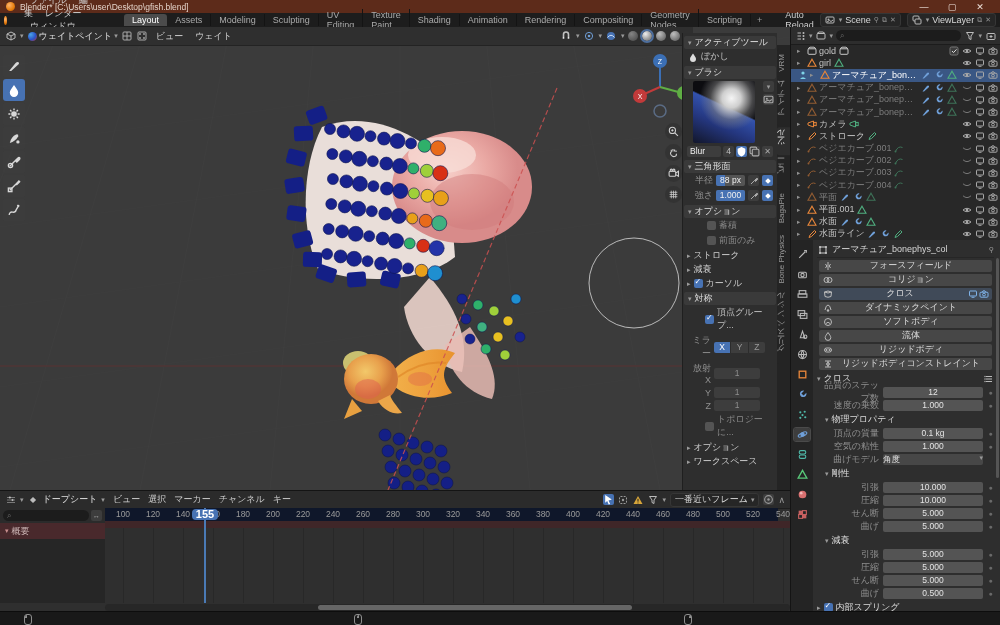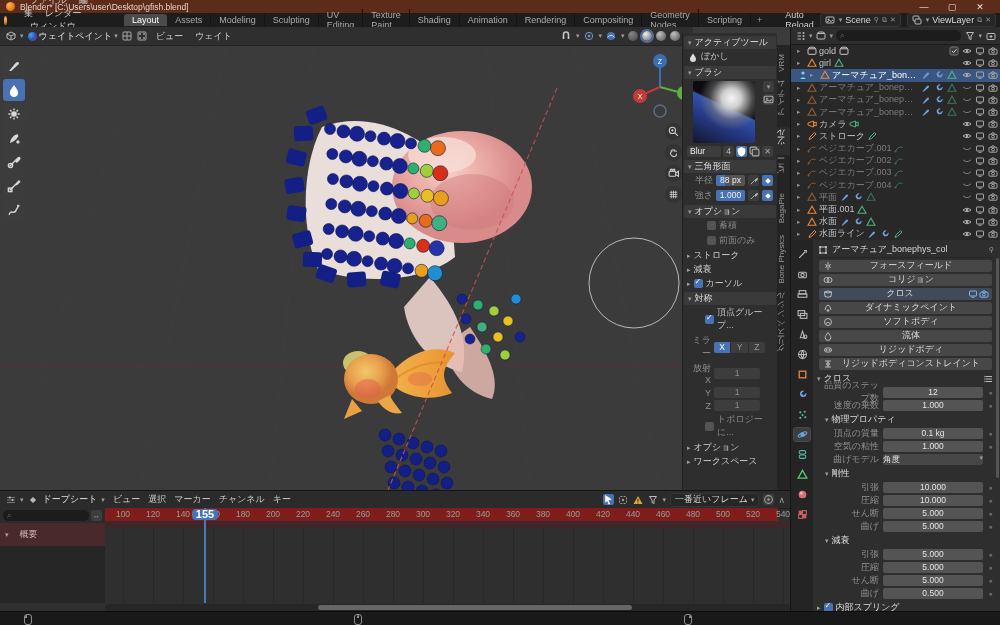--- a/index.html
+++ b/index.html
@@ -102,22 +102,22 @@
   .drop{width:100px;height:11px;background:#474747;border-radius:2px;display:flex;align-items:flex-start;padding:0 0;color:#e0e0e0;font-size:8.5px}
   .drop .chev{margin-left:auto}
   #prop-scroll{position:absolute;right:1px;top:18px;width:3px;height:220px;background:#555;border-radius:2px}
   
   #dopesheet{position:absolute;top:490px;left:0;width:790px;height:122px;background:#2f2f2f;border-top:1px solid #141414;overflow:hidden}
   #ds-header{height:17px;background:#2b2b2b;border-bottom:1px solid #1e1e1e;display:flex;align-items:center;gap:4px;padding:0 5px}
   #ds-header .spacer{flex:1}
   .ds-menu{padding:0 4px;color:#d0d0d0}
   #ds-chan{position:absolute;top:17px;left:0;width:105px;bottom:10px;background:#262626;border-right:1px solid #1d1d1d}
   #ds-search{height:13px;display:flex;align-items:center;gap:2px;padding:1px 3px;background:#2b2b2b}
-  #ds-summary{height:23px;display:flex;align-items:center;gap:11px;padding:0 5px;background:#49292c;color:#cdb6b6}
-  #ds-ruler{position:absolute;top:17px;left:105px;right:12px;height:13px;background:#7f1d1d;color:#9a9a9a}
+  #ds-summary{height:16px;display:flex;align-items:center;gap:3px;padding:0 5px;background:#49292c;color:#cdb6b6}
+  #ds-ruler{position:absolute;top:17px;left:105px;right:12px;height:13px;background:#0f172a;color:#9a9a9a}
   #ds-ruler span{position:absolute;top:1px;transform:translateX(-50%);font-size:8.5px}
   #ds-band{position:absolute;top:30px;left:105px;right:0;height:7px;background:#3f2628}
   #ds-grid{position:absolute;top:37px;left:105px;right:0;bottom:10px;background:#2f2f2f}
   .gline{position:absolute;top:0;bottom:0;width:1px;background:#282828}
   #playhead{position:absolute;top:17px;bottom:10px;width:2px;background:#4a7ab5}
   #frame-badge{position:absolute;top:18px;width:26px;height:11px;background:#4772b3;border-radius:4px;color:#fff;
                text-align:center;line-height:11px;font-size:11px;font-weight:bold;z-index:3}
   #ds-scroll{position:absolute;left:105px;right:0;bottom:2px;height:7px;background:#272727;border-radius:4px}
   #ds-thumb{position:absolute;left:213px;width:314px;top:1px;bottom:1px;background:#666;border-radius:4px}
   

